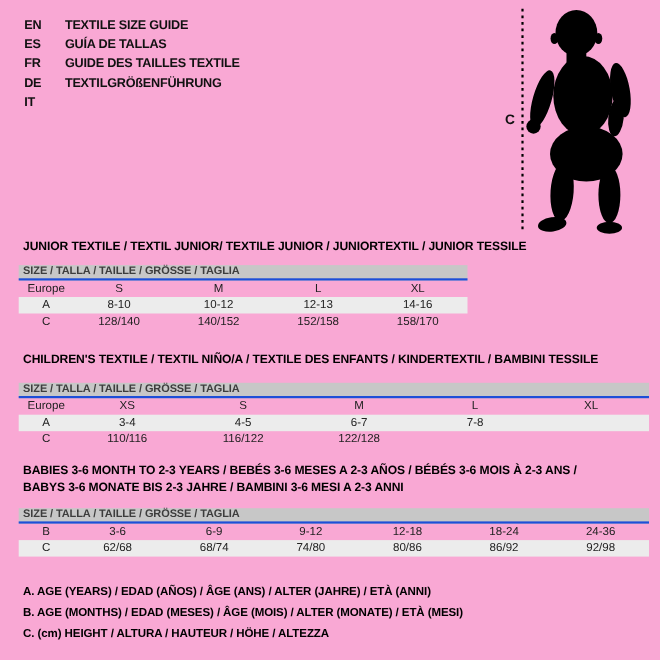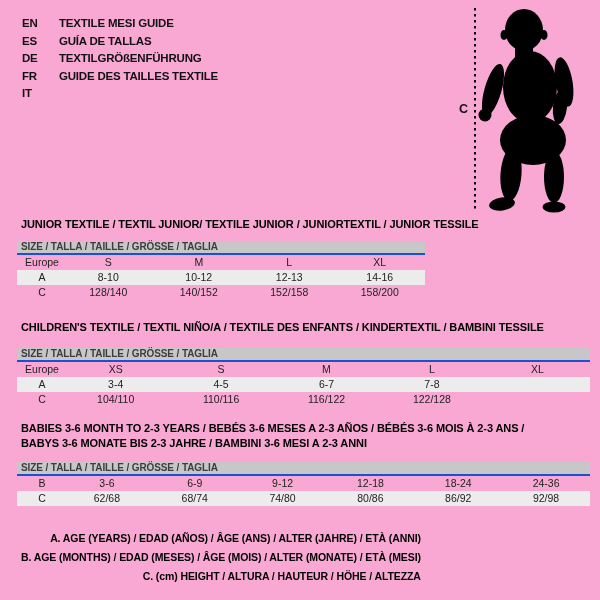--- a/index.html
+++ b/index.html
@@ -35,43 +35,43 @@
   }
   .trow { display:grid; height:15px; line-height:15px; font-size:10.5px; color:#222; }
   .cols4 { grid-template-columns:46px repeat(4,1fr); }
   .cols5 { grid-template-columns:46px repeat(5,1fr); }
   .cols6 { grid-template-columns:46px repeat(6,1fr); }
   .trow span { text-align:center; }
   .trow .cl { text-align:center; padding-left:4px; }
   .alt { background:#ececec; }
 
   
-  .footnotes { position:absolute; left:21px; top:529px; font-weight:700; font-size:10.5px; line-height:18.8px; letter-spacing:-0.1px; color:#000; white-space:nowrap;text-align:right; }
+  .footnotes { position:absolute; left:21px; top:529px; font-weight:700; font-size:10.5px; line-height:18.8px; letter-spacing:-0.1px; color:#000; white-space:nowrap; }
 </style>
 </head>
 <body>
 
 <div class="page">
 
   <div class="lang-block">
     <div class="lang-row">
       <span class="lang-code">EN</span>
-      <span>TEXTILE MESI GUIDE</span>
+      <span>TEXTILE SIZE GUIDE</span>
     </div>
     <div class="lang-row">
       <span class="lang-code">ES</span>
       <span>GUÍA DE TALLAS</span>
     </div>
     <div class="lang-row">
+      <span class="lang-code">FR</span>
+      <span>GUIDE DES TAILLES TEXTILE</span>
+    </div>
+    <div class="lang-row">
       <span class="lang-code">DE</span>
       <span>TEXTILGRÖßENFÜHRUNG</span>
-    </div>
-    <div class="lang-row">
-      <span class="lang-code">FR</span>
-      <span>GUIDE DES TAILLES TEXTILE</span>
     </div>
     <div class="lang-row">
       <span class="lang-code">IT</span>
     </div>
   </div>
 
   <div class="figure">
     <span class="height-label">C</span>
     <svg width="155" height="212" viewBox="0 0 155 212">
 
@@ -122,21 +122,21 @@
       <span>8-10</span>
       <span>10-12</span>
       <span>12-13</span>
       <span>14-16</span>
     </div>
     <div class="trow cols4">
       <span class="cl">C</span>
       <span>128/140</span>
       <span>140/152</span>
       <span>152/158</span>
-      <span>158/200</span>
+      <span>158/170</span>
     </div>
   </div>
 
   <div class="sec-title t2-title">
     <div>CHILDREN'S TEXTILE / TEXTIL NIÑO/A / TEXTILE DES ENFANTS / KINDERTEXTIL / BAMBINI TESSILE</div>
   </div>
   <div class="table tbl2">
     <div class="size-bar">SIZE / TALLA / TAILLE / GRÖSSE / TAGLIA</div>
     <div class="trow cols5">
       <span class="cl">Europe</span>
@@ -148,21 +148,20 @@
     </div>
     <div class="trow cols5 alt">
       <span class="cl">A</span>
       <span>3-4</span>
       <span>4-5</span>
       <span>6-7</span>
       <span>7-8</span>
     </div>
     <div class="trow cols5">
       <span class="cl">C</span>
-      <span>104/110</span>
       <span>110/116</span>
       <span>116/122</span>
       <span>122/128</span>
     </div>
   </div>
 
   <div class="sec-title t3-title">
     <div>BABIES 3-6 MONTH TO 2-3 YEARS / BEBÉS 3-6 MESES A 2-3 AÑOS / BÉBÉS 3-6 MOIS À 2-3 ANS /</div>
     <div>BABYS 3-6 MONATE BIS 2-3 JAHRE / BAMBINI 3-6 MESI A 2-3 ANNI</div>
   </div>

